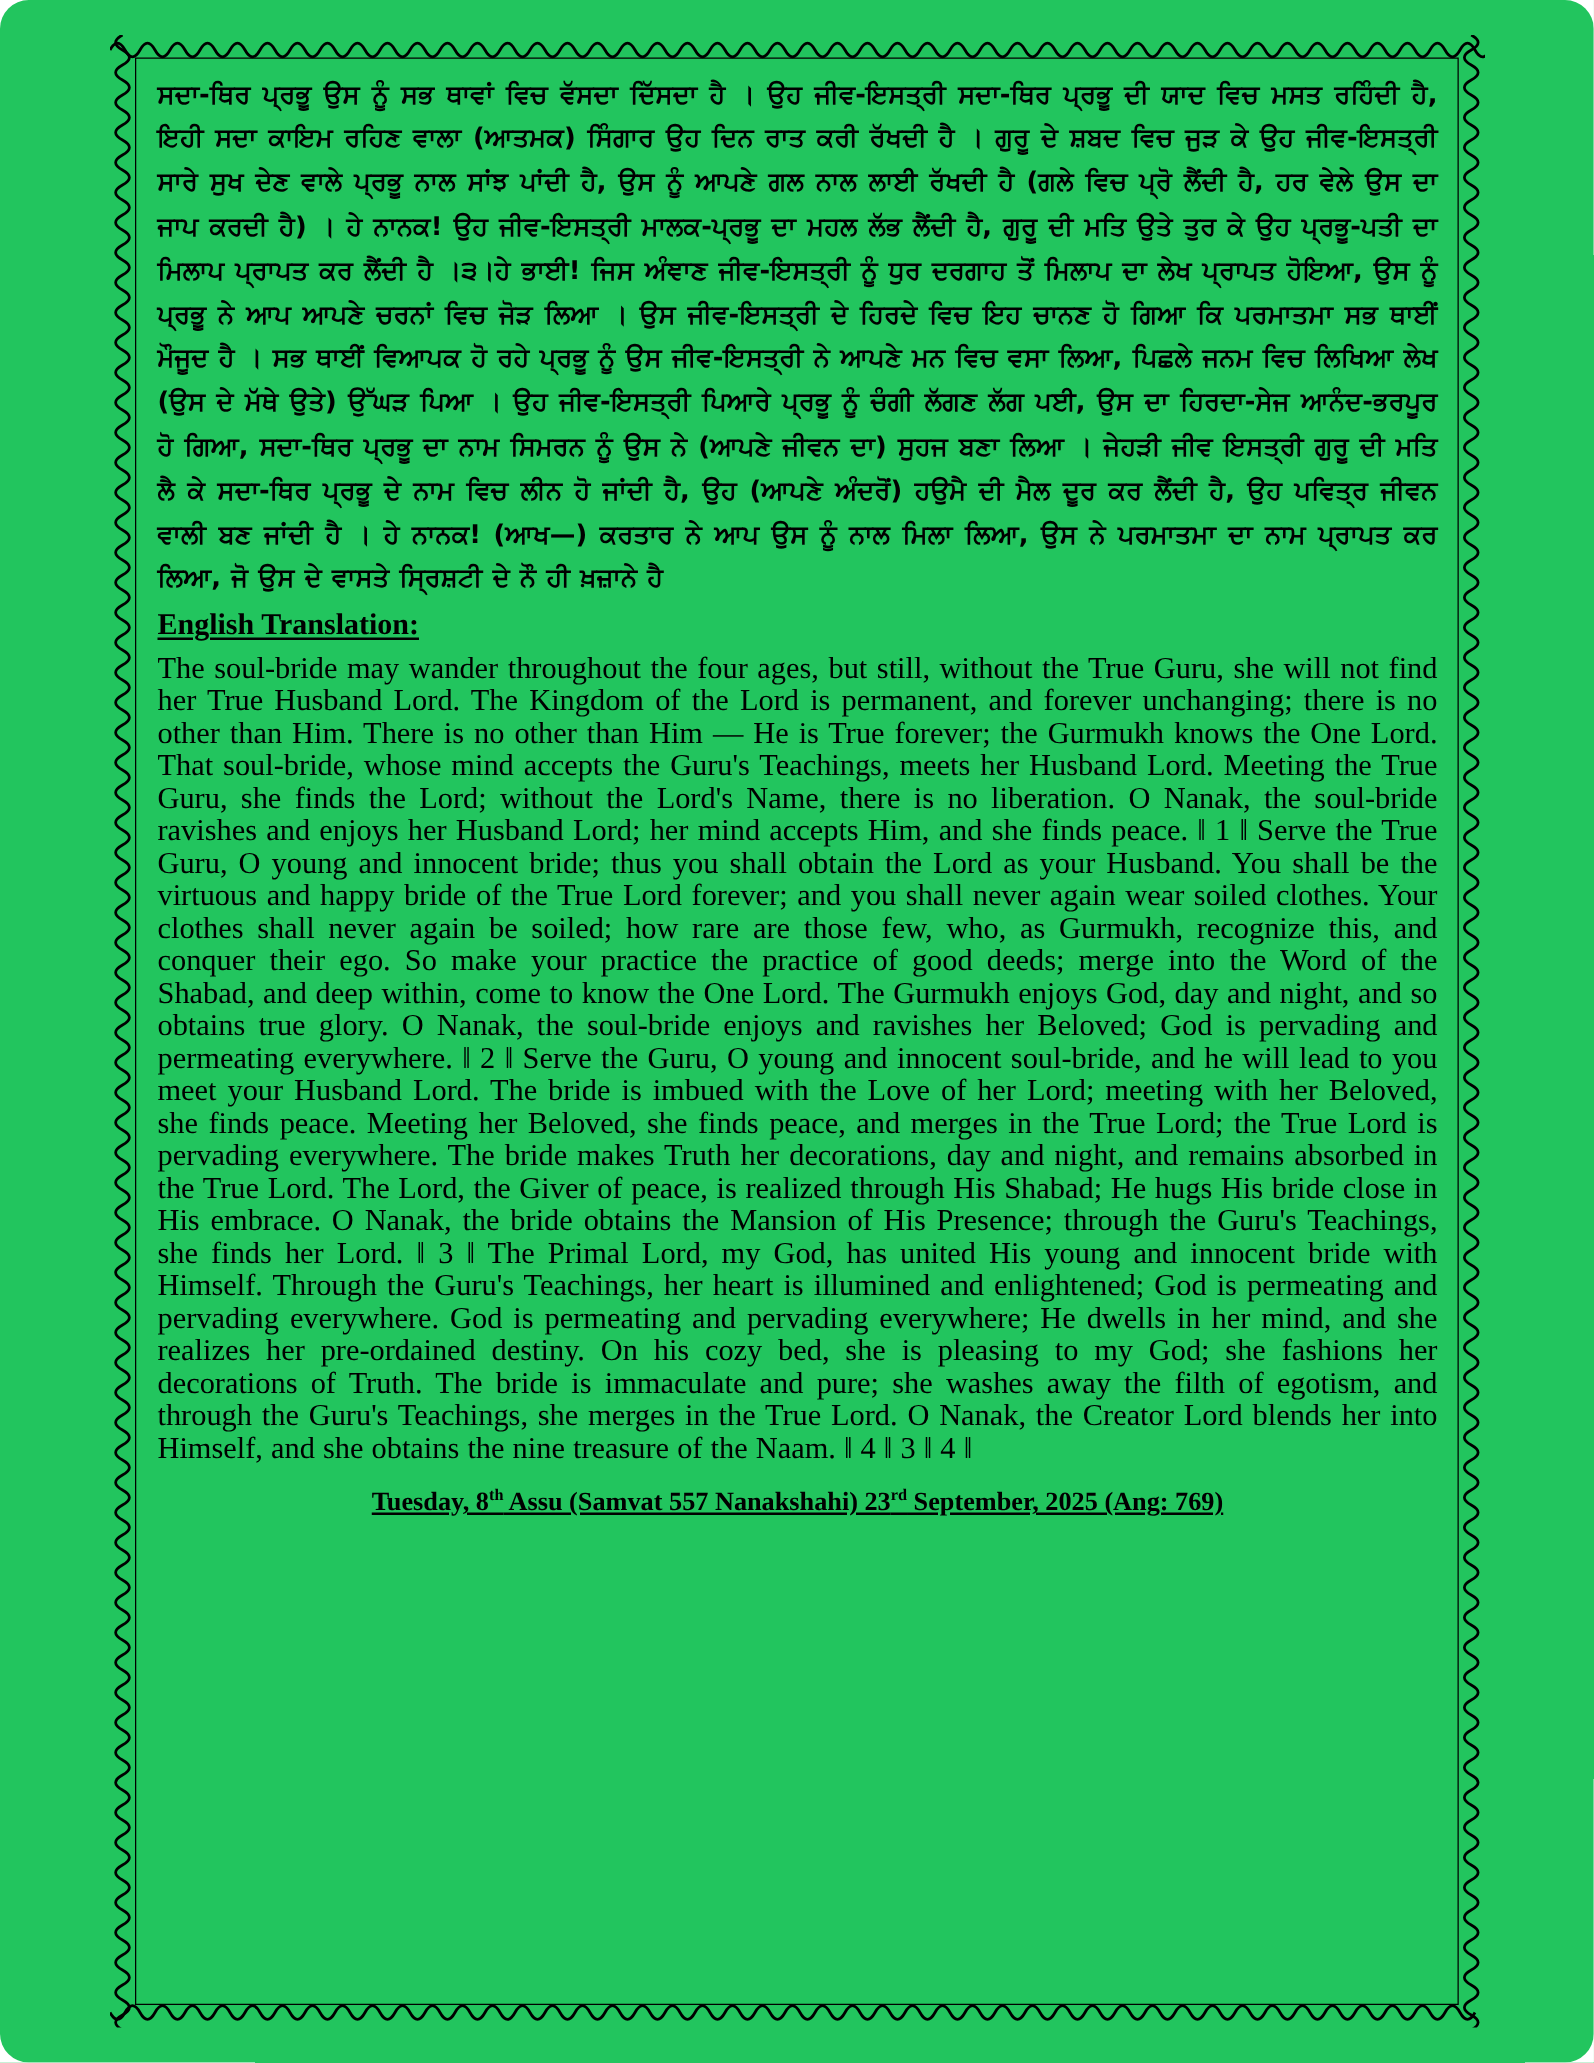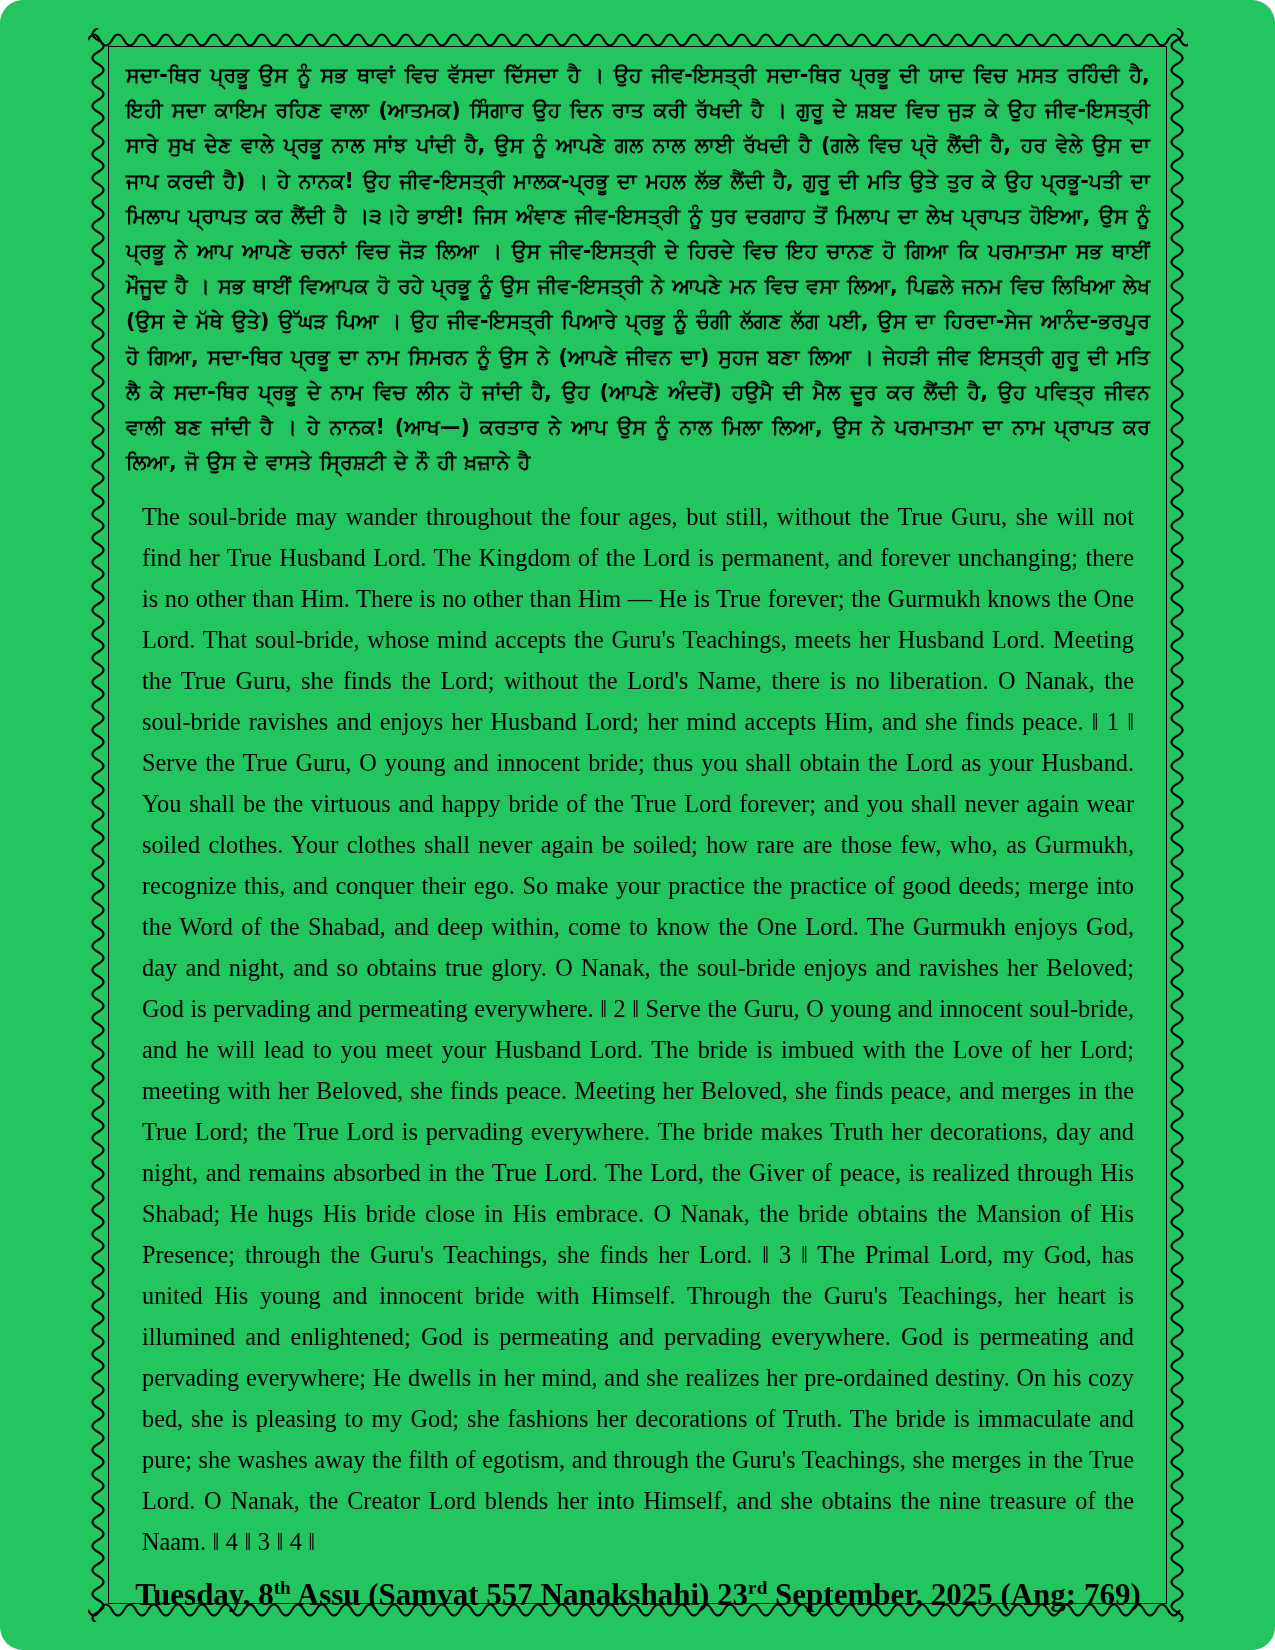--- a/index.html
+++ b/index.html
@@ -117,36 +117,37 @@
     line-height: 32px;
     text-align: center;
     margin: 0 0 2px 0;
     letter-spacing: 0.2px;
   }
 
   
   .eng-body {
     font-family: "Liberation Serif", "DejaVu Serif", serif;
     font-size: 24.3px;
-    line-height: 41px;
+    line-height: 26px;
     text-align: justify;
     text-justify: inter-word;
-    margin: 16px;
+    margin: 0;
     hyphens: none;
     word-spacing: 0.4px;
   }
 
   
   .date-line {
     font-family: "Liberation Serif", "DejaVu Serif", serif;
     font-weight: 700;
-    font-size: 31px;
+    font-size: 21px;
     line-height: 34px;
     text-align: center;
     margin: 12px 0 0 0;
+    text-decoration: underline;
   }
   .date-line sup {
     font-size: 0.62em;
     vertical-align: super;
     line-height: 0;
   }
 </style>
 </head>
 <body>
 
@@ -168,20 +169,23 @@
     <path d="M12,0 q11,6 0,12 t0,12 t0,12 t0,12 t0,12 t0,12 t0,12 t0,12 t0,12 t0,12 t0,12 t0,12 t0,12 t0,12 t0,12 t0,12 t0,12 t0,12 t0,12 t0,12 t0,12 t0,12 t0,12 t0,12 t0,12 t0,12 t0,12 t0,12 t0,12 t0,12 t0,12 t0,12 t0,12 t0,12 t0,12 t0,12 t0,12 t0,12 t0,12 t0,12 t0,12 t0,12 t0,12 t0,12 t0,12 t0,12 t0,12 t0,12 t0,12 t0,12 t0,12 t0,12 t0,12 t0,12 t0,12 t0,12 t0,12 t0,12 t0,12 t0,12 t0,12 t0,12 t0,12 t0,12 t0,12 t0,12 t0,12 t0,12 t0,12 t0,12 t0,12 t0,12 t0,12 t0,12 t0,12 t0,12 t0,12 t0,12 t0,12 t0,12 t0,12 t0,12 t0,12 t0,12 t0,12 t0,12 t0,12 t0,12 t0,12 t0,12 t0,12 t0,12 t0,12 t0,12 t0,12 t0,12 t0,12 t0,12 t0,12 t0,12 t0,12 t0,12 t0,12 t0,12 t0,12 t0,12 t0,12 t0,12 t0,12 t0,12 t0,12 t0,12 t0,12 t0,12 t0,12 t0,12 t0,12 t0,12 t0,12 t0,12 t0,12 t0,12 t0,12 t0,12 t0,12 t0,12 t0,12 t0,12 t0,12 t0,12 t0,12 t0,12 t0,12" fill="none" stroke="#000" stroke-width="2.2"></path>
   </svg>
 
   <div class="inner-rule"></div>
 
   <div id="content">
 
     <p class="gurmukhi">ਸਦਾ-ਥਿਰ ਪ੍ਰਭੂ ਉਸ ਨੂੰ ਸਭ ਥਾਵਾਂ ਵਿਚ ਵੱਸਦਾ ਦਿੱਸਦਾ ਹੈ । ਉਹ ਜੀਵ-ਇਸਤ੍ਰੀ ਸਦਾ-ਥਿਰ ਪ੍ਰਭੂ ਦੀ ਯਾਦ ਵਿਚ ਮਸਤ ਰਹਿੰਦੀ ਹੈ, ਇਹੀ ਸਦਾ ਕਾਇਮ ਰਹਿਣ ਵਾਲਾ (ਆਤਮਕ) ਸਿੰਗਾਰ ਉਹ ਦਿਨ ਰਾਤ ਕਰੀ ਰੱਖਦੀ ਹੈ । ਗੁਰੂ ਦੇ ਸ਼ਬਦ ਵਿਚ ਜੁੜ ਕੇ ਉਹ ਜੀਵ-ਇਸਤ੍ਰੀ ਸਾਰੇ ਸੁਖ ਦੇਣ ਵਾਲੇ ਪ੍ਰਭੂ ਨਾਲ ਸਾਂਝ ਪਾਂਦੀ ਹੈ, ਉਸ ਨੂੰ ਆਪਣੇ ਗਲ ਨਾਲ ਲਾਈ ਰੱਖਦੀ ਹੈ (ਗਲੇ ਵਿਚ ਪ੍ਰੋ ਲੈਂਦੀ ਹੈ, ਹਰ ਵੇਲੇ ਉਸ ਦਾ ਜਾਪ ਕਰਦੀ ਹੈ) । ਹੇ ਨਾਨਕ! ਉਹ ਜੀਵ-ਇਸਤ੍ਰੀ ਮਾਲਕ-ਪ੍ਰਭੂ ਦਾ ਮਹਲ ਲੱਭ ਲੈਂਦੀ ਹੈ, ਗੁਰੂ ਦੀ ਮਤਿ ਉਤੇ ਤੁਰ ਕੇ ਉਹ ਪ੍ਰਭੂ-ਪਤੀ ਦਾ ਮਿਲਾਪ ਪ੍ਰਾਪਤ ਕਰ ਲੈਂਦੀ ਹੈ ।੩।ਹੇ ਭਾਈ! ਜਿਸ ਅੰਞਾਣ ਜੀਵ-ਇਸਤ੍ਰੀ ਨੂੰ ਧੁਰ ਦਰਗਾਹ ਤੋਂ ਮਿਲਾਪ ਦਾ ਲੇਖ ਪ੍ਰਾਪਤ ਹੋਇਆ, ਉਸ ਨੂੰ ਪ੍ਰਭੂ ਨੇ ਆਪ ਆਪਣੇ ਚਰਨਾਂ ਵਿਚ ਜੋੜ ਲਿਆ । ਉਸ ਜੀਵ-ਇਸਤ੍ਰੀ ਦੇ ਹਿਰਦੇ ਵਿਚ ਇਹ ਚਾਨਣ ਹੋ ਗਿਆ ਕਿ ਪਰਮਾਤਮਾ ਸਭ ਥਾਈਂ ਮੌਜੂਦ ਹੈ । ਸਭ ਥਾਈਂ ਵਿਆਪਕ ਹੋ ਰਹੇ ਪ੍ਰਭੂ ਨੂੰ ਉਸ ਜੀਵ-ਇਸਤ੍ਰੀ ਨੇ ਆਪਣੇ ਮਨ ਵਿਚ ਵਸਾ ਲਿਆ, ਪਿਛਲੇ ਜਨਮ ਵਿਚ ਲਿਖਿਆ ਲੇਖ (ਉਸ ਦੇ ਮੱਥੇ ਉਤੇ) ਉੱਘੜ ਪਿਆ । ਉਹ ਜੀਵ-ਇਸਤ੍ਰੀ ਪਿਆਰੇ ਪ੍ਰਭੂ ਨੂੰ ਚੰਗੀ ਲੱਗਣ ਲੱਗ ਪਈ, ਉਸ ਦਾ ਹਿਰਦਾ-ਸੇਜ ਆਨੰਦ-ਭਰਪੂਰ ਹੋ ਗਿਆ, ਸਦਾ-ਥਿਰ ਪ੍ਰਭੂ ਦਾ ਨਾਮ ਸਿਮਰਨ ਨੂੰ ਉਸ ਨੇ (ਆਪਣੇ ਜੀਵਨ ਦਾ) ਸੁਹਜ ਬਣਾ ਲਿਆ । ਜੇਹੜੀ ਜੀਵ ਇਸਤ੍ਰੀ ਗੁਰੂ ਦੀ ਮਤਿ ਲੈ ਕੇ ਸਦਾ-ਥਿਰ ਪ੍ਰਭੂ ਦੇ ਨਾਮ ਵਿਚ ਲੀਨ ਹੋ ਜਾਂਦੀ ਹੈ, ਉਹ (ਆਪਣੇ ਅੰਦਰੋਂ) ਹਉਮੈ ਦੀ ਮੈਲ ਦੂਰ ਕਰ ਲੈਂਦੀ ਹੈ, ਉਹ ਪਵਿਤ੍ਰ ਜੀਵਨ ਵਾਲੀ ਬਣ ਜਾਂਦੀ ਹੈ । ਹੇ ਨਾਨਕ! (ਆਖ—) ਕਰਤਾਰ ਨੇ ਆਪ ਉਸ ਨੂੰ ਨਾਲ ਮਿਲਾ ਲਿਆ, ਉਸ ਨੇ ਪਰਮਾਤਮਾ ਦਾ ਨਾਮ ਪ੍ਰਾਪਤ ਕਰ ਲਿਆ, ਜੋ ਉਸ ਦੇ ਵਾਸਤੇ ਸ੍ਰਿਸ਼ਟੀ ਦੇ ਨੌ ਹੀ ਖ਼ਜ਼ਾਨੇ ਹੈ</p>
 
 
+    <div>
+      <span class="eng-heading">English Translation:</span>
+    </div>
 
 
     <p class="eng-body">The soul-bride may wander throughout the four ages, but still, without the True Guru, she will not find her True Husband Lord. The Kingdom of the Lord is permanent, and forever unchanging; there is no other than Him. There is no other than Him — He is True forever; the Gurmukh knows the One Lord. That soul-bride, whose mind accepts the Guru's Teachings, meets her Husband Lord. Meeting the True Guru, she finds the Lord; without the Lord's Name, there is no liberation. O Nanak, the soul-bride ravishes and enjoys her Husband Lord; her mind accepts Him, and she finds peace.  ‖ 1 ‖   Serve the True Guru, O young and innocent bride; thus you shall obtain the Lord as your Husband. You shall be the virtuous and happy bride of the True Lord forever; and you shall never again wear soiled clothes. Your clothes shall never again be soiled; how rare are those few, who, as Gurmukh, recognize this, and conquer their ego. So make your practice the practice of good deeds; merge into the Word of the Shabad, and deep within, come to know the One Lord. The Gurmukh enjoys God, day and night, and so obtains true glory. O Nanak, the soul-bride enjoys and ravishes her Beloved; God is pervading and permeating everywhere.  ‖ 2 ‖   Serve the Guru, O young and innocent soul-bride, and he will lead to you meet your Husband Lord. The bride is imbued with the Love of her Lord; meeting with her Beloved, she finds peace. Meeting her Beloved, she finds peace, and merges in the True Lord; the True Lord is pervading everywhere. The bride makes Truth her decorations, day and night, and remains absorbed in the True Lord. The Lord, the Giver of peace, is realized through His Shabad; He hugs His bride close in His embrace. O Nanak, the bride obtains the Mansion of His Presence; through the Guru's Teachings, she finds her Lord.  ‖ 3 ‖   The Primal Lord, my God, has united His young and innocent bride with Himself. Through the Guru's Teachings, her heart is illumined and enlightened; God is permeating and pervading everywhere. God is permeating and pervading everywhere; He dwells in her mind, and she realizes her pre-ordained destiny. On his cozy bed, she is pleasing to my God; she fashions her decorations of Truth. The bride is immaculate and pure; she washes away the filth of egotism, and through the Guru's Teachings, she merges in the True Lord. O Nanak, the Creator Lord blends her into Himself, and she obtains the nine treasure of the Naam.  ‖ 4 ‖ 3 ‖ 4 ‖</p>
 
     <p class="date-line">
       <span>Tuesday, 8</span><sup>th</sup><span> Assu (Samvat 557 Nanakshahi) 23</span><sup>rd</sup><span> September, 2025   (Ang:  769)</span>
     </p>
 
   </div>
 </div>

